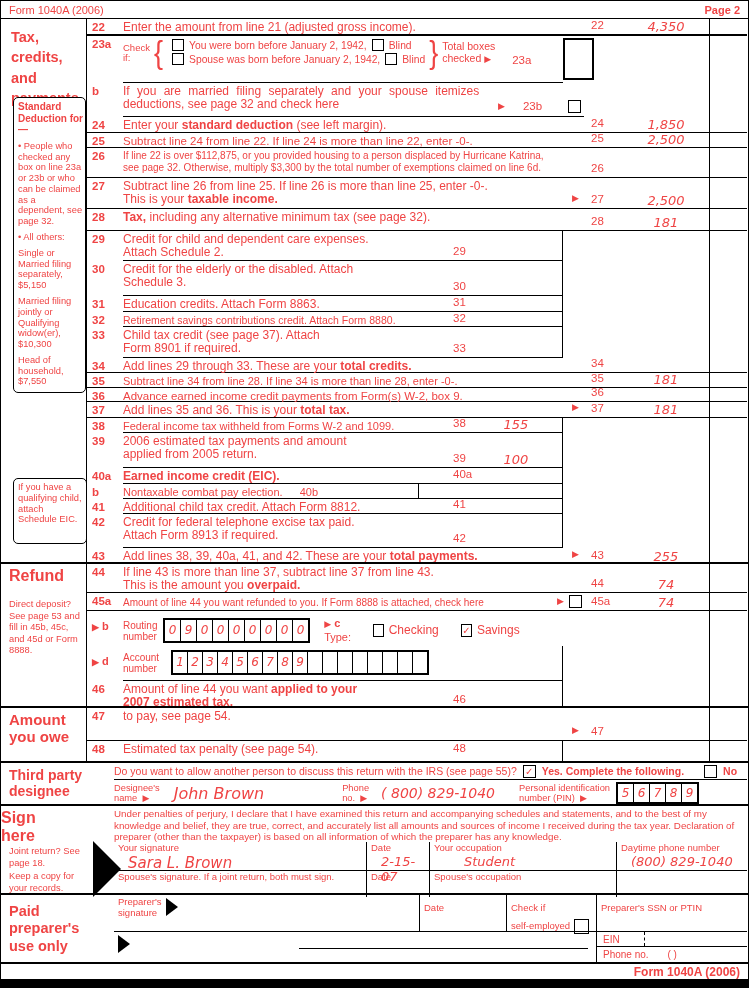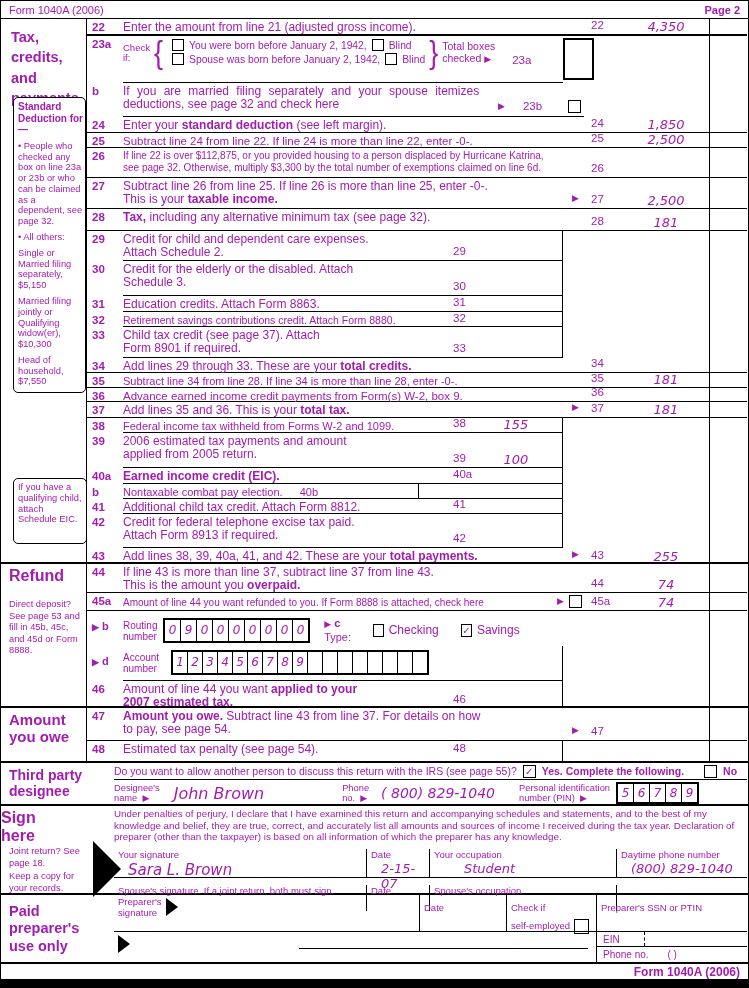--- a/index.html
+++ b/index.html
@@ -1,18 +1,18 @@
 <!DOCTYPE html>
 <html><head>
 <meta charset="utf-8">
 <style>
   html,body { margin:0; padding:0; background:#e8e8e8; }
   #page {
     position:relative; width:749px; height:988px; margin:0 auto;
-    background:#fff; color:#a21caf; border:1px solid #000; box-sizing:border-box;
+    background:#fff; color:#ef4444; border:1px solid #000; box-sizing:border-box;
     font-family:"Liberation Sans", sans-serif; overflow:hidden;
   }
   .hline { position:absolute; left:0; right:0; background:#000; }
   
   #hdr { position:absolute; left:0; top:0; width:100%; height:17px; }
   #hdr .ht { position:absolute; left:8px; top:3px; font-size:11px; }
   #hdr .hp { position:absolute; right:8px; top:3px; font-size:11px; font-weight:bold; }
   
   .sb { position:absolute; }
   #sb-heading { left:10px; top:26px; font-size:14.5px; font-weight:bold; line-height:1.4; }
@@ -79,21 +79,21 @@
   .marker .arr { font-size:9px; }
   
   #tp { position:absolute; left:113px; top:762px; width:633px; }
   #tp-q { display:flex; align-items:center; gap:6px; font-size:10.5px; height:16px; border-bottom:1px solid #000; }
   #tp-row { display:flex; align-items:center; height:26px; }
   .tp-lbl { font-size:9.3px; line-height:10px; }
   .arr { font-size:9px; }
   
   #sign { position:absolute; left:113px; top:805px; width:633px; }
   #perjury { font-size:9.8px; line-height:11.5px; padding-top:2px; height:34px; }
-  .sigrow { display:flex; border-bottom:1px solid #000;margin-top:7px; }
+  .sigrow { display:flex; border-bottom:1px solid #000; }
   .sigrow.last { border-bottom:none; }
   .sc { box-sizing:border-box; padding:1px 0 0 4px; }
   .sc1 { flex:0 0 252px; }
   .sc2 { flex:0 0 63px; border-left:1px solid #000; }
   .sc3 { flex:0 0 187px; border-left:1px solid #000; }
   .sc4 { flex:1; border-left:1px solid #000; }
   .sl { font-size:9.5px; line-height:10.5px; }
   .sv { padding-left:10px; }
   
   #paid { position:absolute; left:113px; top:894px; width:633px; }
@@ -522,21 +522,20 @@
         <span class="inum">46</span>
         <span class="iamt hw"></span>
       </div>
       <div class="fill"></div>
       <div class="cents"></div>
     </div>
 
     <div class="r bb" style="height:33px">
       <div class="num">47</div>
       <div class="desc">
-        <div><span class="b">Amount you owe.</span><span> Subtract line 43 from line 37. For details on how</span></div>
         <div>to pay, see page 54.</div>
         <span class="arrT">▶</span>
       </div>
       <div class="onum">47</div>
       <div class="amt"></div>
       <div class="cents"></div>
     </div>
 
     <div class="r" style="height:22px">
       <div class="num">48</div>

